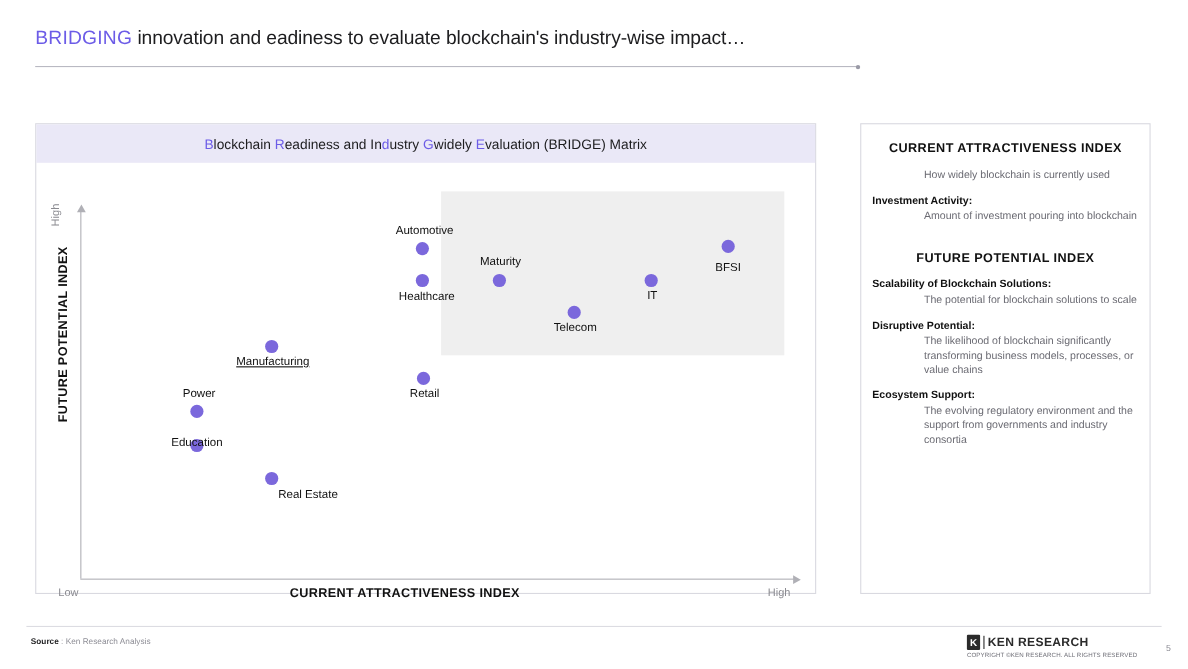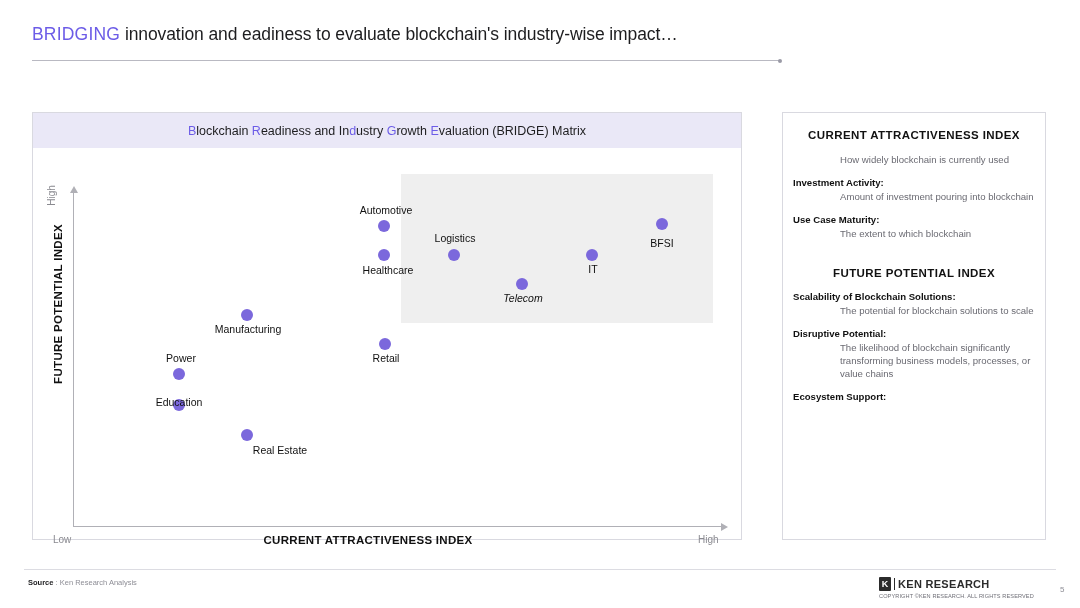--- a/index.html
+++ b/index.html
@@ -130,50 +130,50 @@
 </head>
 <body>
 
 <div class="title-wrap">
   <div class="slide-title"><span class="accent">BRIDGING</span><span> innovation and eadiness to evaluate blockchain's industry-wise impact…</span></div>
   <div class="title-rule"></div>
 </div>
 
 <div class="chart-card">
   <div class="chart-head">
-    <div class="chart-head-text" id="chart-head-text"><span class="b">B</span><span>lockchain </span><span class="b">R</span><span>eadiness and In</span><span class="b">d</span><span>ustry </span><span class="b">G</span><span>rowth </span><span class="b">E</span><span>valuation (BRIDGE) Matrix</span></div>
+    <div class="chart-head-text" id="chart-head-text"><span class="b">B</span><span>lockchain </span><span class="b">R</span><span>eadiness and In</span><span class="b">d</span><span>ustry </span><span class="b">G</span><span>widely </span><span class="b">E</span><span>valuation (BRIDGE) Matrix</span></div>
   </div>
 
   <div class="plot" id="plot-area">
     <div class="zone" id="zone" style="left: 368px; top: 26px; width: 312px; height: 149px; background: rgb(239, 239, 239);"></div>
 
     <div class="y-arrow"></div>
     <div class="y-axis"></div>
     <div class="x-axis"></div>
     <div class="x-arrow"></div>
 
     <div class="y-title">FUTURE POTENTIAL INDEX</div>
     <div class="y-high">High</div>
     <div class="x-title">CURRENT ATTRACTIVENESS INDEX</div>
     <div class="x-low">Low</div>
     <div class="x-high">High</div>
   <div class="pt" style="left: 351px; top: 78px; background: rgb(123, 104, 220);"></div>
       <div class="pt-label" style="left: 353px; top: 56px; text-align: right;">Automotive</div>
       <div class="pt" style="left: 351px; top: 107px; background: rgb(123, 104, 220);"></div>
       <div class="pt-label" style="left: 355px; top: 116px;">Healthcare</div>
       <div class="pt" style="left: 421px; top: 107px; background: rgb(123, 104, 220);"></div>
-      <div class="pt-label" style="left: 422px; top: 84px;">Logistics</div>
+      <div class="pt-label" style="left: 422px; top: 84px;">Maturity</div>
       <div class="pt" style="left: 489px; top: 136px; background: rgb(123, 104, 220);"></div>
-      <div class="pt-label" style="left: 490px; top: 144px; font-style: italic;">Telecom</div>
+      <div class="pt-label" style="left: 490px; top: 144px;">Telecom</div>
       <div class="pt" style="left: 559px; top: 107px; background: rgb(123, 104, 220);"></div>
       <div class="pt-label" style="left: 560px; top: 115px;">IT</div>
       <div class="pt" style="left: 629px; top: 76px; background: rgb(123, 104, 220);"></div>
       <div class="pt-label" style="left: 629px; top: 89px;">BFSI</div>
       <div class="pt" style="left: 214px; top: 167px; background: rgb(123, 104, 220);"></div>
-      <div class="pt-label" style="left: 215px; top: 175px;">Manufacturing</div>
+      <div class="pt-label" style="left: 215px; top: 175px; text-decoration: underline;">Manufacturing</div>
       <div class="pt" style="left: 146px; top: 226px; background: rgb(123, 104, 220);"></div>
       <div class="pt-label" style="left: 148px; top: 204px;">Power</div>
       <div class="pt" style="left: 146px; top: 257px; background: rgb(123, 104, 220);"></div>
       <div class="pt-label" style="left: 146px; top: 248px;">Education</div>
       <div class="pt" style="left: 214px; top: 287px; background: rgb(123, 104, 220);"></div>
       <div class="pt-label" style="left: 215px; top: 296px; margin-left: 32px;">Real Estate</div>
       <div class="pt" style="left: 352px; top: 196px; background: rgb(123, 104, 220);"></div>
       <div class="pt-label" style="left: 353px; top: 204px;">Retail</div>
     </div>
 </div>
@@ -181,37 +181,34 @@
 <div class="side-card">
   <div class="side-head">CURRENT ATTRACTIVENESS INDEX</div>
   <div id="sec1">
       <div class="blk">
         <div class="blk-desc">How widely blockchain is currently used</div>
       </div>
       <div class="blk">
         <div class="blk-term">Investment Activity:</div>
         <div class="blk-desc">Amount of investment pouring into blockchain</div>
       </div>
-      <div class="blk">
-        <div class="blk-term">Use Case Maturity:</div>
-        <div class="blk-desc">The extent to which blockchain</div>
-      </div>
     </div>
   <div class="side-head second">FUTURE POTENTIAL INDEX</div>
   <div id="sec2">
       <div class="blk">
         <div class="blk-term">Scalability of Blockchain Solutions:</div>
         <div class="blk-desc">The potential for blockchain solutions to scale</div>
       </div>
       <div class="blk">
         <div class="blk-term">Disruptive Potential:</div>
         <div class="blk-desc">The likelihood of blockchain significantly transforming business models, processes, or value chains</div>
       </div>
       <div class="blk">
         <div class="blk-term">Ecosystem Support:</div>
+        <div class="blk-desc">The evolving regulatory environment and the support from governments and industry consortia</div>
       </div>
     </div>
 </div>
 
 <div class="foot-rule"></div>
 <div class="source"><b>Source</b><span> : </span><span>Ken Research Analysis</span></div>
 
 <div class="logo-wrap">
   <div class="logo-row">
     <div class="logo-mark">K</div>

